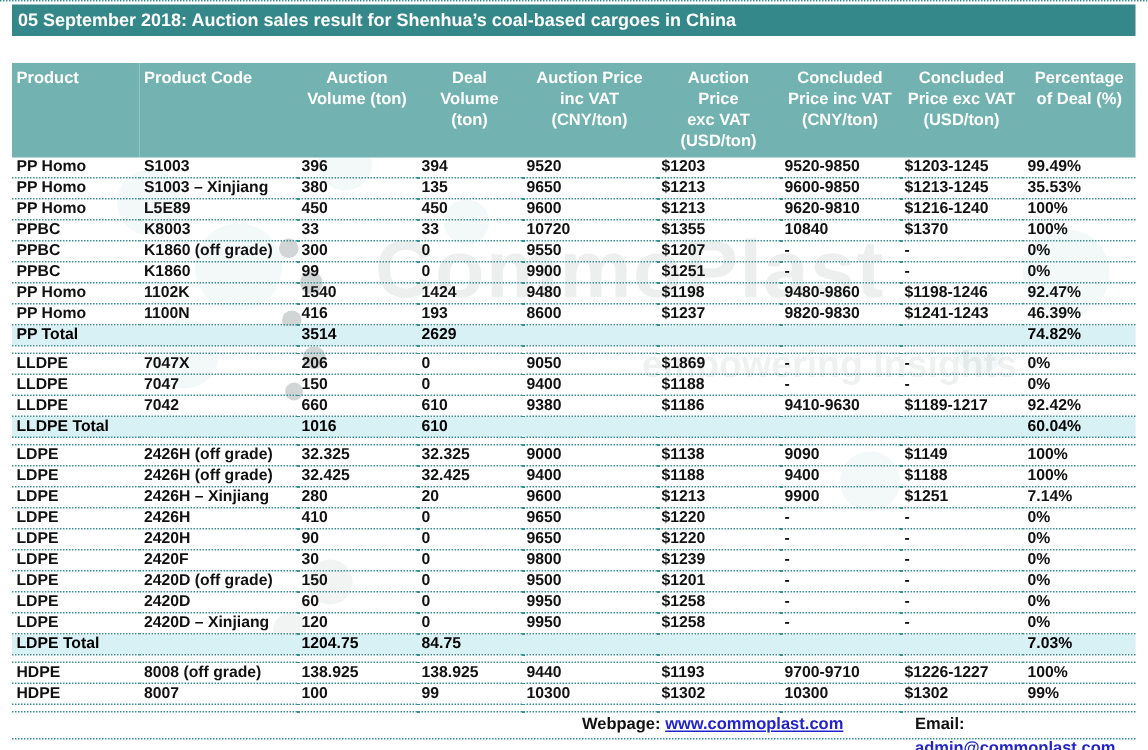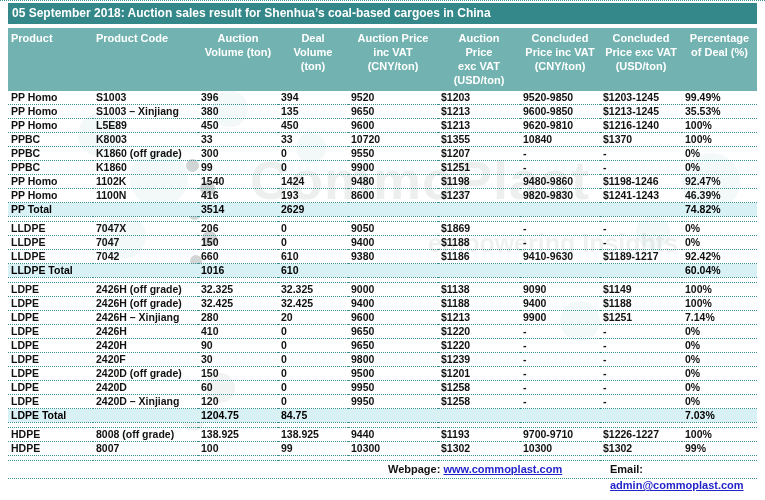--- a/index.html
+++ b/index.html
@@ -21,21 +21,21 @@
   .c-teal{background:rgba(52,134,137,0.06);}
   .c-gray{background:rgba(125,135,138,0.35);}
   .c-gray-lite{background:rgba(125,135,138,0.10);}
 
   .content{position:relative;z-index:1;}
   .title-bar{
     width:749px;height:21px;line-height:21px;
     background:#35888A;color:#ffffff;
     font-size:12px;font-weight:bold;
     padding-left:4px;box-sizing:border-box;
-    margin-bottom:4px;
+    margin-bottom:18px;
   }
   table{border-collapse:collapse;table-layout:fixed;width:749px;}
   col.c1{width:85px;}col.c2{width:105px;}col.c3{width:80px;}
   col.c4{width:70px;}col.c5{width:90px;}col.c6{width:82px;}
   col.c7{width:80px;}col.c8{width:82px;}col.c9{width:75px;}
   thead th{
     background:#72B3B1;color:#ffffff;
     font-size:11px;font-weight:bold;line-height:14px;
     white-space:pre-line;vertical-align:top;
     text-align:center;padding:3px 1px 4px 1px;height:54px;

